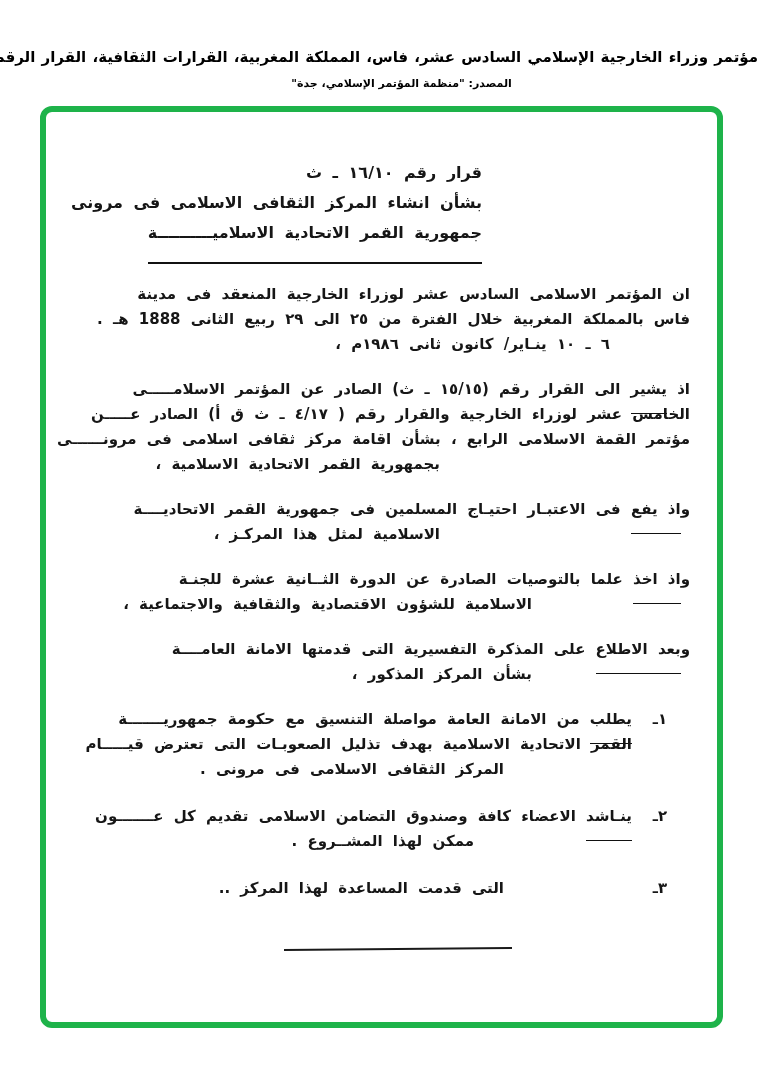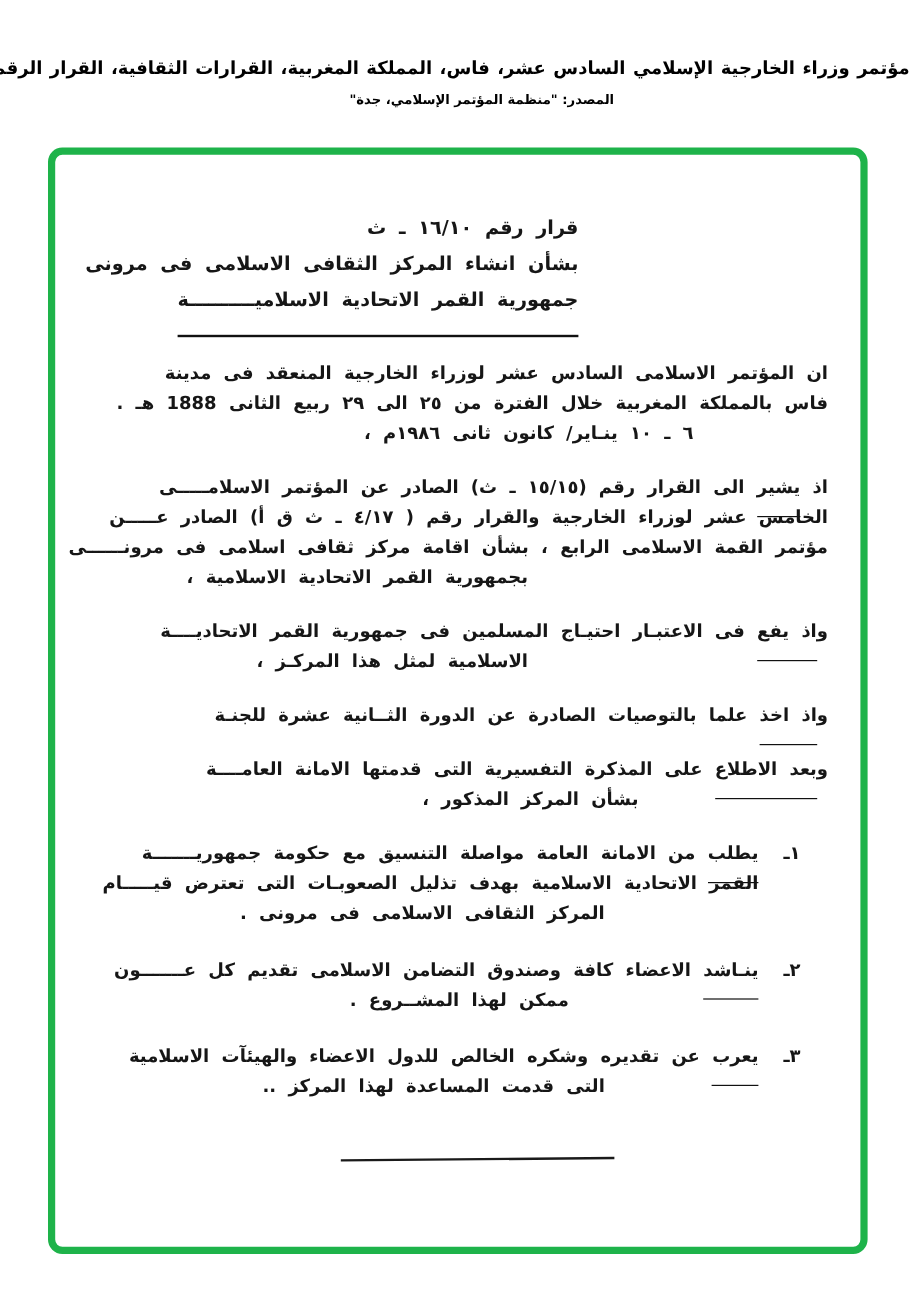--- a/index.html
+++ b/index.html
@@ -19,21 +19,21 @@
     font-size:15px;font-weight:bold;color:#000;
     white-space:nowrap;letter-spacing:0px;word-spacing:1px;
   }
   .doc-header .h2{
     display:block;margin-left:45px;margin-top:11px;
     font-size:11px;font-weight:bold;color:#000;white-space:nowrap;
   }
 
   
   .frame{
-    position:absolute;left:40px;top:123px;
+    position:absolute;left:40px;top:106px;
     width:671px;height:910px;
     border:6px solid #1eb34a;border-radius:12px;
     background:#ffffff;
   }
 
   
   .content{
     position:relative;height:100%;
     padding:46px 27px 0 45px;
     box-sizing:border-box;
@@ -45,21 +45,21 @@
   .title{margin-right:208px;margin-bottom:34px;text-align:right;}
   .title .t-line{line-height:30px;white-space:nowrap;font-size:16px;}
   .title .t-underline{border-bottom:2px solid #111;padding-bottom:20px;}
 
   .para{margin-bottom:20px;}
   .line{line-height:25px;white-space:nowrap;}
   .u{border-bottom:1.5px solid #111;padding-bottom:15px;}
 
   .ind-sm{margin-right:128px;}
   .ind-md{margin-right:158px;}
-  .ind-lg{margin-right:112px;}
+  .ind-lg{margin-right:80px;}
   .ind-xl{margin-right:250px;}
 
   .item{display:flex;margin-bottom:22px;}
   .item .num{width:58px;flex:0 0 58px;padding-right:2px;line-height:25px;box-sizing:border-box;text-align:center;}
   .item .itext{flex:1;margin-left:25px;}
 
   .divider{
     position:absolute;left:238px;top:836px;
     width:228px;height:2px;background:#1a1a1a;
     transform:rotate(-0.5deg);
@@ -97,20 +97,21 @@
         <div class="line ind-xl">بجمهورية القمر الاتحادية الاسلامية ،</div>
       </div>
 
       <div class="para">
         <div class="line"><span>و</span><span class="u">اذ يفع</span><span> فى الاعتبـار احتيـاج المسلمين فى جمهورية  القمر الاتحاديــــة</span></div>
         <div class="line ind-xl">الاسلامية لمثل هذا المركـز   ،</div>
       </div>
 
       <div class="para">
         <div class="line"><span>و</span><span class="u">اذ اخذ</span><span> علما بالتوصيات الصادرة عن الدورة الثــانية عشرة  للجنـة</span></div>
+        <div class="line ind-md">الاسلامية للشؤون الاقتصادية والثقافية والاجتماعية ،</div>
       </div>
 
       <div class="para">
         <div class="line"><span>و</span><span class="u">بعد الاطلاع</span><span> على المذكرة التفسيرية التى قدمتها الامانة العامــــة</span></div>
         <div class="line ind-md">بشأن المركز المذكور  ،</div>
       </div>
 
       <div class="item">
         <div class="num">١ـ</div>
         <div class="itext">
@@ -124,21 +125,20 @@
         <div class="num">٢ـ</div>
         <div class="itext">
           <div class="line"><span class="u">ينـاشد</span><span> الاعضاء كافة وصندوق التضامن الاسلامى تقديم كل عـــــــون</span></div>
           <div class="line ind-md">ممكن لهذا  المشــروع        .</div>
         </div>
       </div>
 
       <div class="item">
         <div class="num">٣ـ</div>
         <div class="itext">
-          <div class="line"><span class="u">يعرب</span><span> عن تقديره  وشكره  الخالص للدول  الاعضاء  والهيئآت الاسلامية</span></div>
           <div class="line ind-sm">التى قدمت المساعدة  لهذا  المركز   ..</div>
         </div>
       </div>
 
       <div class="divider"></div>
 
     </div>
   </div>
 
 </div>

